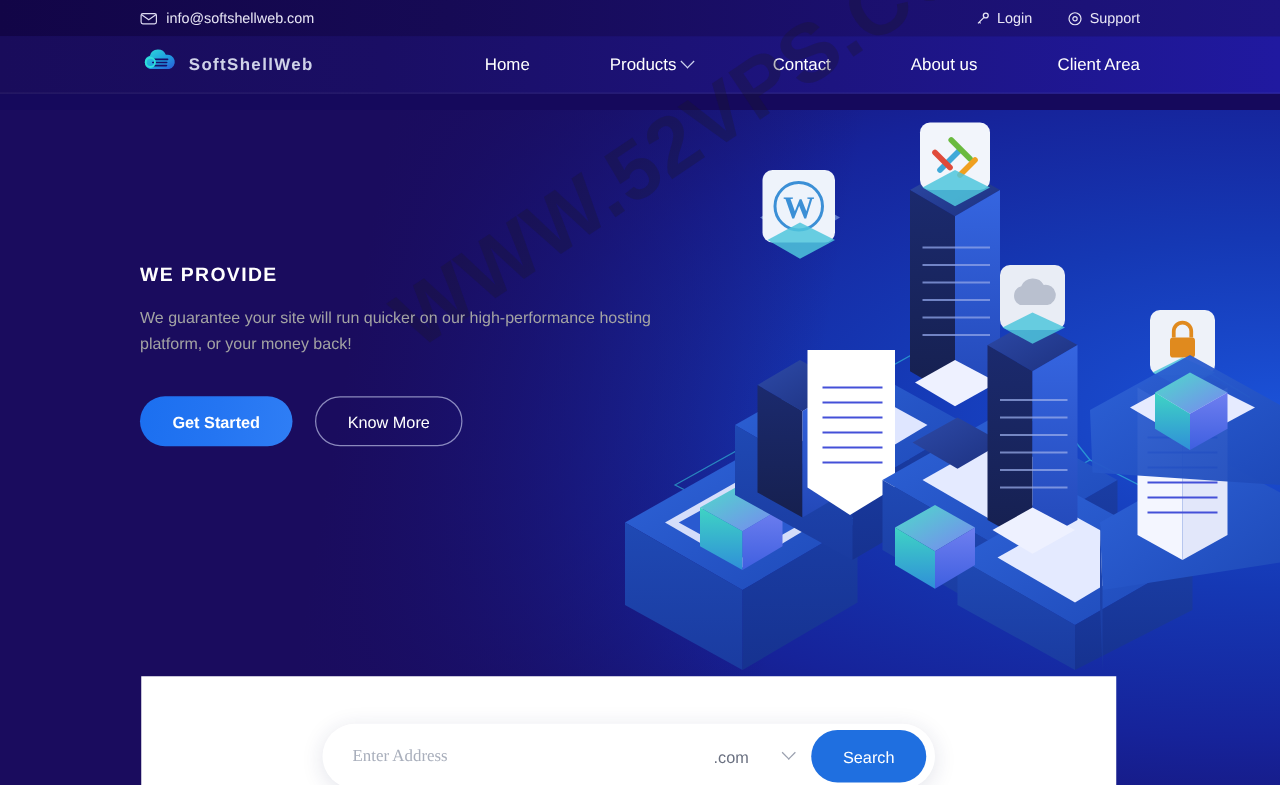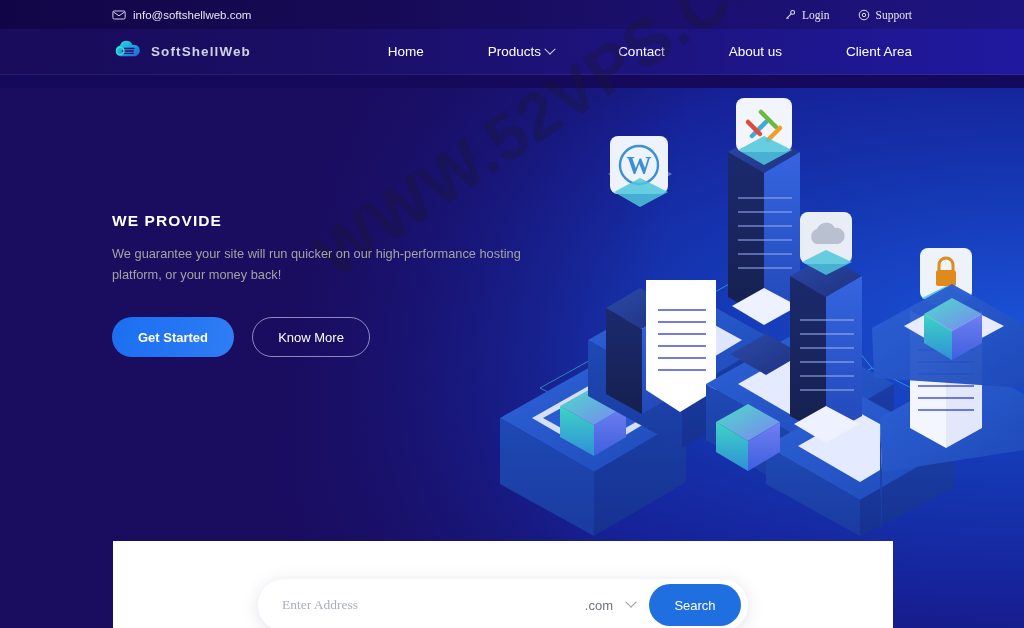--- a/index.html
+++ b/index.html
@@ -25,21 +25,21 @@
   
   .topbar {
     position: absolute; left: 0; top: 0; width: 1024px; height: 29px;
     background: linear-gradient(90deg, #120547 0%, #160a55 35%, #1b1070 70%, #1d1480 100%);
     display: flex; align-items: center;
     padding: 0 112px 0 112px;
     font-size: 11.5px; color: #e8e6f5;
   }
   .topbar .left { display: flex; align-items: center; gap: 7px; }
   .topbar .right { margin-left: auto; display: flex; align-items: center; gap: 28px; }
-  .topbar .item { display: flex; align-items: center; gap: 6px; cursor: pointer; font-family: Liberation Serif, serif; }
+  .topbar .item { display: flex; align-items: center; gap: 6px; cursor: pointer; }
   .topbar svg { display: block; }
 
   
   .navbar {
     position: absolute; left: 0; top: 29px; width: 1024px; height: 46px;
     background: linear-gradient(90deg, #190c5b 0%, #1a0e64 30%, #1d1480 65%, #2019a0 100%);
     border-bottom: 1px solid rgba(255,255,255,0.07);
     display: flex; align-items: center;
     padding: 0 112px;
   }
@@ -109,21 +109,21 @@
     box-shadow: 0 3px 18px rgba(30,40,90,0.13);
     display: flex; align-items: center; padding: 0 7px 0 24px;
   }
   .search-input {
     flex: 1; border: none; outline: none; font-size: 13.5px;
     color: #2b3244; font-family: Liberation Serif, serif;
     background: transparent;
   }
   .search-input::placeholder { color: #a9afbc; }
   .tld {
-    display: flex; align-items: center; gap: 14px; margin-right: 14px;
+    display: flex; align-items: center; gap: 28px; margin-right: 14px;
     font-size: 13px; color: #6a7080; cursor: pointer; margin-left: 28px;
   }
   .tld-chev { width: 8px; height: 8px;
     border-right: 1.4px solid #9aa0af; border-bottom: 1.4px solid #9aa0af;
     transform: rotate(45deg) translate(-2px,-2px); }
   .search-btn {
     width: 92px; height: 42px; border-radius: 21px; border: none;
     background: #1f6fe0; color: #fff; font-size: 13px; cursor: pointer;
     font-family: "Liberation Sans", sans-serif;
   }

